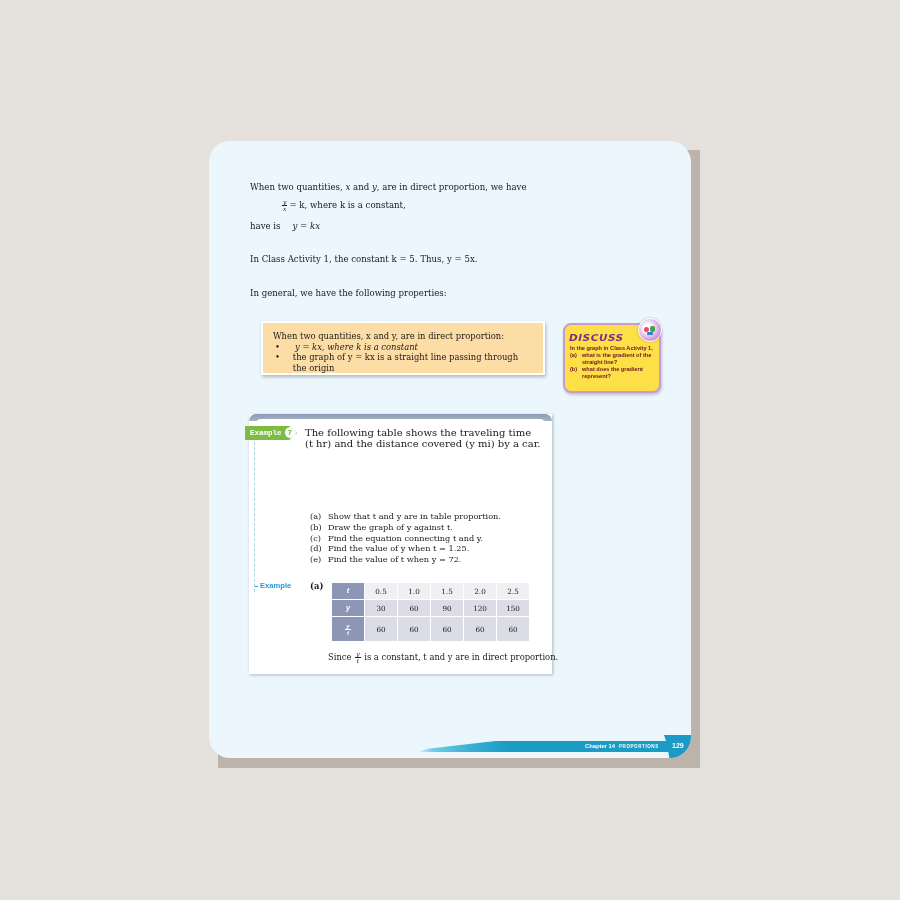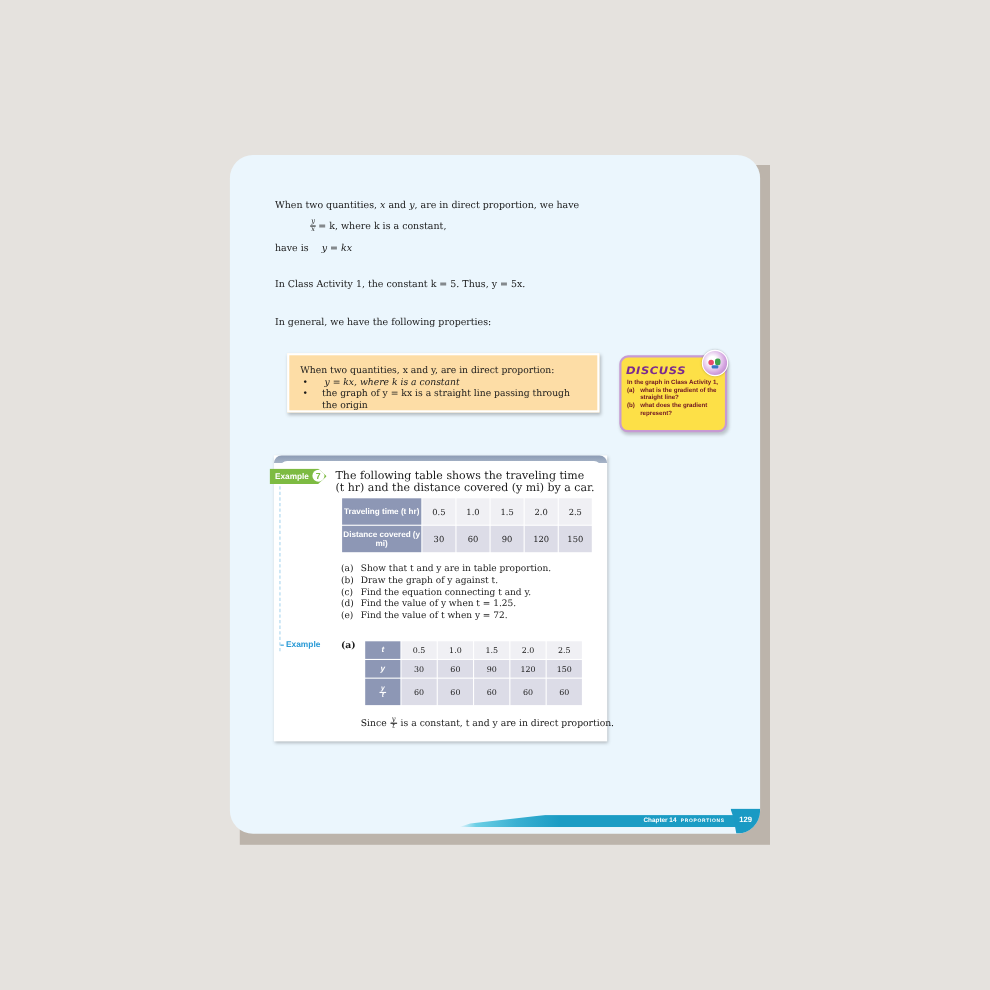--- a/index.html
+++ b/index.html
@@ -55,21 +55,21 @@
   }
   .example .topbar {
     position:absolute; left:0; top:0; right:0; height:7px;
     background:linear-gradient(#8b9bb4, #a8b5c8); border-top-right-radius:12px; border-top-left-radius:12px;
   }
   .example .topbar::after {
     content:""; position:absolute; left:6px; top:5px; right:6px; height:6px; background:#fff; border-top-left-radius:8px; border-top-right-radius:8px;
   }
   .ex-tag {
     position:absolute; left:-4px; top:12px; height:14px; width:52px;
-    background:#7dbb42; color:#fff; font-family:Liberation Sans, sans-serif; font-size:7.5px; font-weight:bold;
+    background:#7dbb42; color:#fff; font-family:Liberation Mono, monospace; font-size:7.5px; font-weight:bold;
     line-height:14px; padding-left:5px; box-sizing:border-box; clip-path:polygon(0 0, 85% 0, 100% 50%, 85% 100%, 0 100%);
   }
   .ex-tag .num {
     display:inline-block; width:11px; height:11px; line-height:11px; border-radius:50%;
     background:#fff; color:#7dbb42; text-align:center; margin-left:3px; font-size:8px;
   }
   .dotline { position:absolute; left:5px; top:28px; height:150px; border-left:1px dashed #a9d6ef; }
   .ex-text { position:absolute; left:56px; top:13px; width:236px; font-size:10px; line-height:11px; white-space:normal; }
 
   table.dt { position:absolute; border-collapse:separate; border-spacing:1px; background:#fff; font-size:7.6px; }
@@ -155,40 +155,20 @@
 
   <div class="example">
     <div class="topbar"></div>
     <div class="ex-tag">
       <span>Example</span><span class="num">7</span>
     </div>
     <div class="dotline"></div>
 
     <div class="ex-text">The following table shows the traveling time (t hr) and the distance covered (y mi) by a car.</div>
 
-    <table class="dt" style="left:61px; top:38px;">
-      <tbody>
-          <tr class="r1" style="height:24px;">
-        <td class="h" style="width:72px;">Traveling time (t hr)</td>
-        <td style="width:30px;">0.5</td>
-        <td style="width:30px;">1.0</td>
-        <td style="width:30px;">1.5</td>
-        <td style="width:30px;">2.0</td>
-        <td style="width:30px;">2.5</td>
-      </tr>
-      <tr class="r2" style="height:24px;">
-        <td class="h">Distance covered (y mi)</td>
-        <td>30</td>
-        <td>60</td>
-        <td>90</td>
-        <td>120</td>
-        <td>150</td>
-      </tr>
-    </tbody>
-      </table>
 
     <div class="qlist">
       <div class="row">
           <span class="lbl">(a)</span>
           <span>Show that t and y are in table proportion.</span>
         </div>
       <div class="row">
           <span class="lbl">(b)</span>
           <span>Draw the graph of y against t.</span>
         </div>

